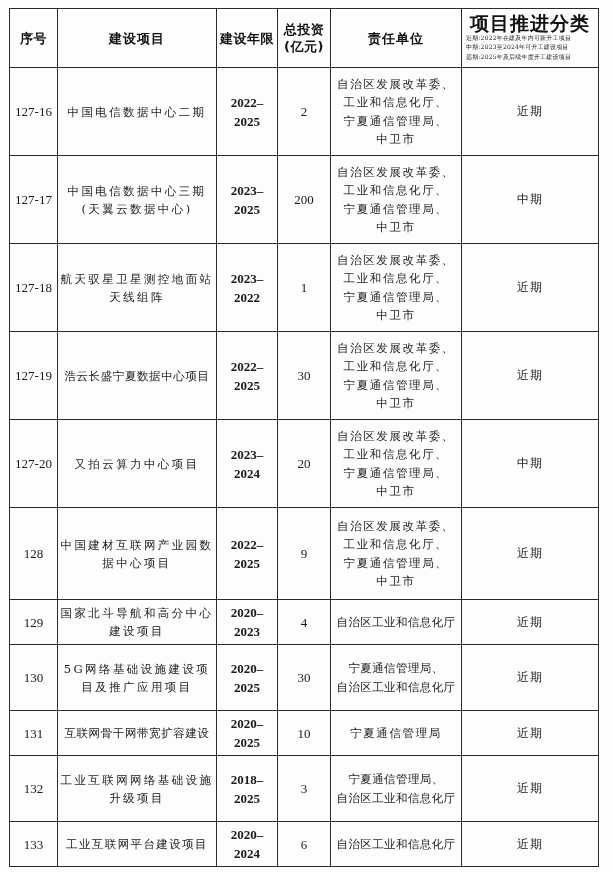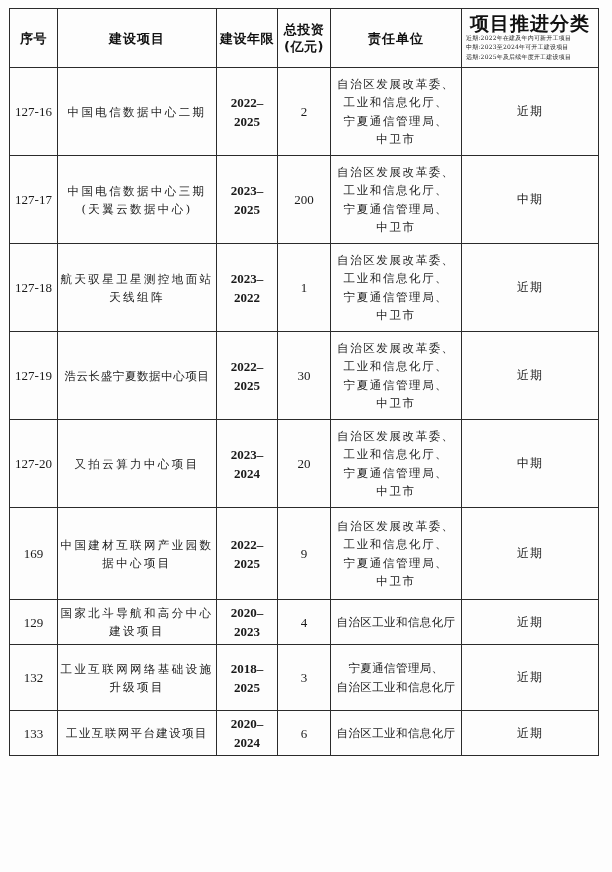--- a/index.html
+++ b/index.html
@@ -245,21 +245,21 @@
         <td class="unit">
           <span class="line">自治区发展改革委、</span>
           <span class="line">工业和信息化厅、</span>
           <span class="line">宁夏通信管理局、</span>
           <span class="line">中卫市</span>
         </td>
         <td class="phase">中期</td>
       </tr>
 
       <tr class="r-tall2">
-        <td class="no">169</td>
+        <td class="no">128</td>
         <td class="name">
           <span class="line">中国建材互联网产业园数</span>
           <span class="line">据中心项目</span>
         </td>
         <td class="years">
           <span class="line">2022–</span>
           <span class="line">2025</span>
         </td>
         <td class="invest">9</td>
         <td class="unit">
@@ -281,21 +281,53 @@
           <span class="line">2020–</span>
           <span class="line">2023</span>
         </td>
         <td class="invest">4</td>
         <td class="unit" style="letter-spacing:0.4px;">
           <span class="line">自治区工业和信息化厅</span>
         </td>
         <td class="phase">近期</td>
       </tr>
 
-
+      <tr class="r-med2">
+        <td class="no">130</td>
+        <td class="name">
+          <span class="line">5G网络基础设施建设项</span>
+          <span class="line">目及推广应用项目</span>
+        </td>
+        <td class="years">
+          <span class="line">2020–</span>
+          <span class="line">2025</span>
+        </td>
+        <td class="invest">30</td>
+        <td class="unit" style="letter-spacing:0.4px;">
+          <span class="line">宁夏通信管理局、</span>
+          <span class="line">自治区工业和信息化厅</span>
+        </td>
+        <td class="phase">近期</td>
+      </tr>
+
+      <tr class="r-med">
+        <td class="no">131</td>
+        <td class="name" style="letter-spacing:0.6px;">
+          <span class="line">互联网骨干网带宽扩容建设</span>
+        </td>
+        <td class="years">
+          <span class="line">2020–</span>
+          <span class="line">2025</span>
+        </td>
+        <td class="invest">10</td>
+        <td class="unit">
+          <span class="line">宁夏通信管理局</span>
+        </td>
+        <td class="phase">近期</td>
+      </tr>
 
       <tr class="r-med2">
         <td class="no">132</td>
         <td class="name">
           <span class="line">工业互联网网络基础设施</span>
           <span class="line">升级项目</span>
         </td>
         <td class="years">
           <span class="line">2018–</span>
           <span class="line">2025</span>

